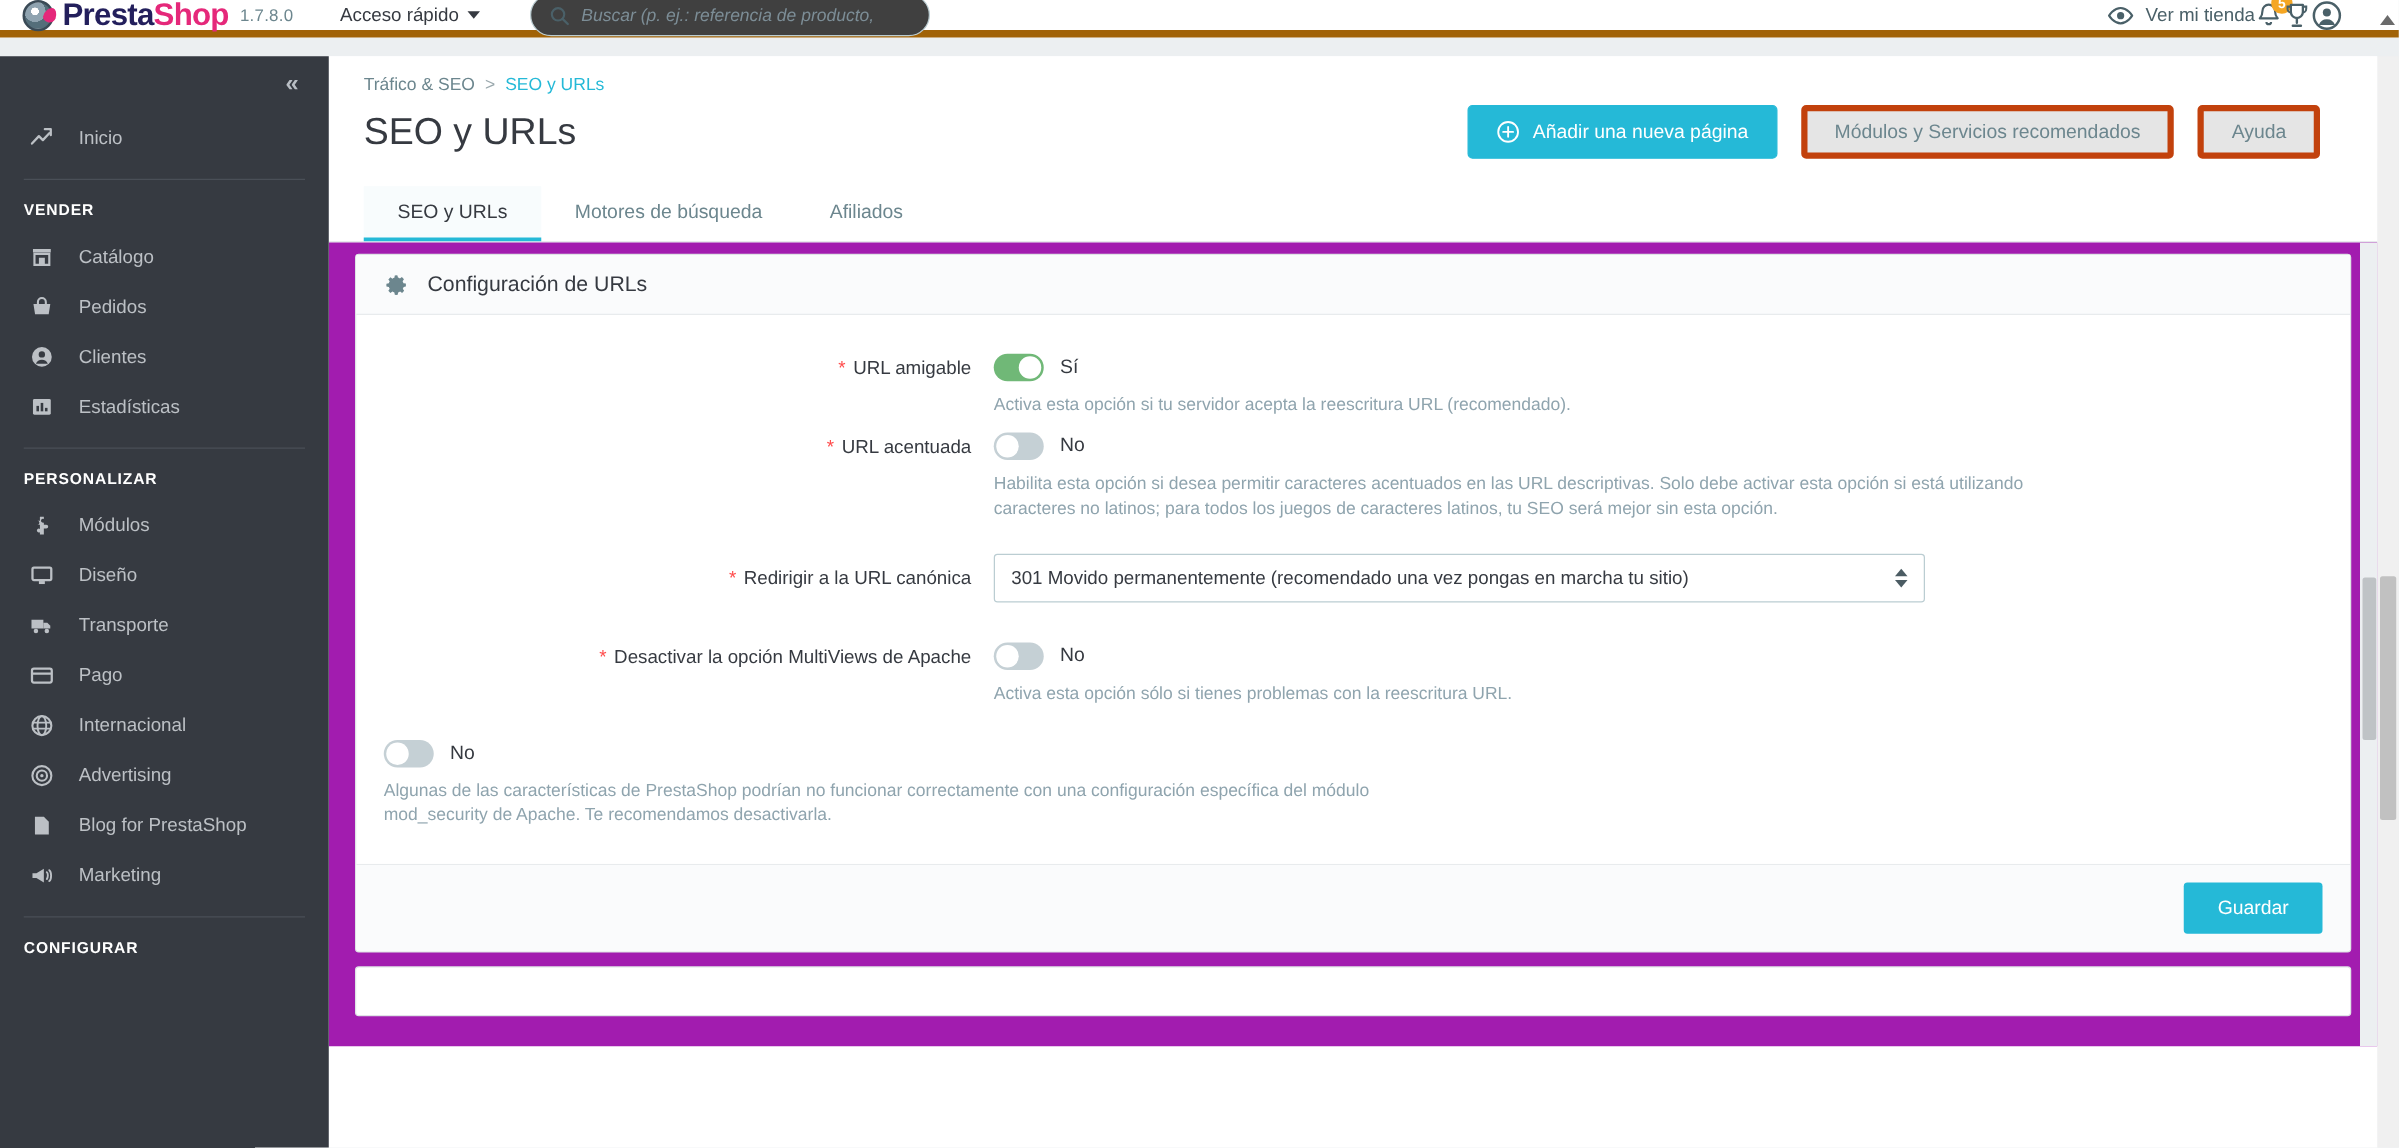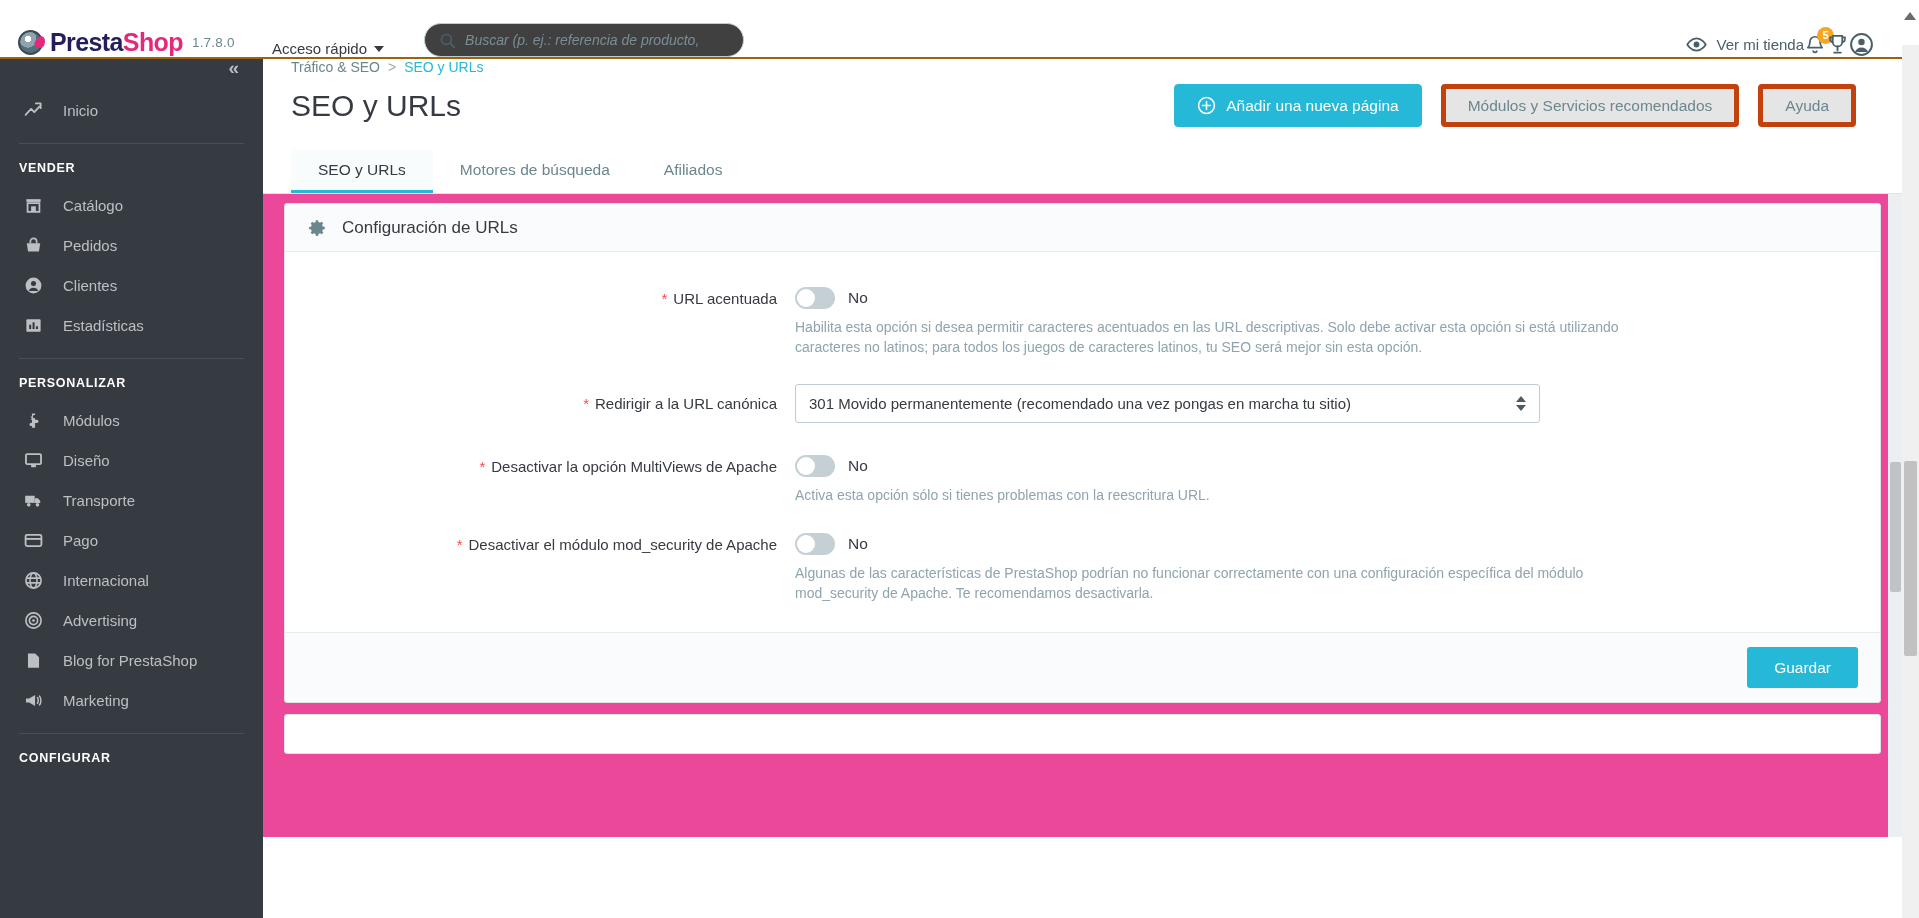--- a/index.html
+++ b/index.html
@@ -4,23 +4,23 @@
 <style>
   * { box-sizing: border-box; margin: 0; padding: 0; }
   html, body {
     width: 1919px; height: 918px;
     font-family: "Liberation Sans", sans-serif;
     background: #eceff1; overflow: hidden;
   }
 
   
   #header {
-    position: absolute; top: 0; left: 0; width: 1919px; height: 59px;
-    background: #fff; border-bottom: 2px solid #a16207;
-    display: flex; align-items: flex-end; z-index: 30;
+    position: absolute; top: 0; left: 0; width: 1919px; height: 30px;
+    background: #fff; border-bottom: 6px solid #a16207;
+    display: flex; align-items: center; z-index: 30;
   }
   .logo-wrap { display: flex; align-items: center; padding-left: 18px; width: 250px; }
   .logo-mark {
     width: 25px; height: 25px; border-radius: 50%;
     background: radial-gradient(circle at 38% 34%, #fff 0 16%, #8fa3b0 17% 44%, #546e7a 45% 100%);
     border: 2px solid #3a4a56; position: relative; flex: none;
   }
   .logo-mark::after {
     content:""; position:absolute; right:-4px; top:4px;
     width:10px; height:12px; background:#e5287a;
@@ -101,21 +101,21 @@
 
   .tabs {
     display: flex; margin-top: 22px; border-bottom: 1px solid #dfe3e6; padding-left: 28px;
   }
   .tab {
     padding: 0 27px; height: 44px; display: flex; align-items: center;
     font-size: 15.5px; color: #6c868e; cursor: pointer; border-bottom: 3px solid transparent;
   }
   .tab.active { color: #363a41; border-bottom-color: #25b9d7; background: #f8fcfd; }
 
-  .scrollarea { position: relative; height: 643px; background: #ec4899; overflow: hidden; }
+  .scrollarea { position: relative; height: 643px; background: #a21caf; overflow: hidden; }
 
   .card {
     margin: 9px 21px 0 21px; background: #fff;
     border: 1px solid #dfe3e6; border-radius: 3px;
   }
   .card-head {
     height: 48px; display: flex; align-items: center; gap: 15px;
     padding: 0 22px; border-bottom: 1px solid #e8ebed; background: #fafbfc;
     font-size: 17px; color: #363a41;
   }
@@ -441,20 +441,34 @@
     <div class="card">
       <div class="card-head">
         <svg width="20" height="20" viewBox="0 0 24 24">
           <path d="M12 8.2a3.8 3.8 0 1 0 0 7.6 3.8 3.8 0 0 0 0-7.6zm9.2 5.2.1-1.4-.1-1.4-2.3-.4a7 7 0 0 0-.8-1.9l1.3-1.9-2-2-1.9 1.3a7 7 0 0 0-1.9-.8L13.2 2.8 12 2.7l-1.4.1-.4 2.3a7 7 0 0 0-1.9.8L6.4 4.6l-2 2 1.3 1.9a7 7 0 0 0-.8 1.9l-2.3.4L2.5 12l.1 1.4 2.3.4c.2.7.5 1.3.8 1.9l-1.3 1.9 2 2 1.9-1.3c.6.3 1.2.6 1.9.8l.4 2.3 1.4.1 1.4-.1.4-2.3c.7-.2 1.3-.5 1.9-.8l1.9 1.3 2-2-1.3-1.9c.3-.6.6-1.2.8-1.9z" fill="#6c868e"></path>
         </svg>
         <span>Configuración de URLs</span>
       </div>
 
       <div class="card-body">
 
+        <div class="form-row">
+          <div class="form-label">
+            <span class="req">*</span><span>URL amigable</span>
+          </div>
+          <div class="form-control">
+            <div class="toggle-line">
+              <div class="toggle on">
+                  <span class="knob"></span>
+                </div>
+              <span class="toggle-val">Sí</span>
+            </div>
+            <div class="hint">Activa esta opción si tu servidor acepta la reescritura URL (recomendado).</div>
+          </div>
+        </div>
 
         <div class="form-row" style="margin-top:4px;">
           <div class="form-label">
             <span class="req">*</span><span>URL acentuada</span>
           </div>
           <div class="form-control">
             <div class="toggle-line">
               <div class="toggle off">
                   <span class="knob"></span>
                 </div>
@@ -488,23 +502,20 @@
               <div class="toggle off">
                   <span class="knob"></span>
                 </div>
               <span class="toggle-val">No</span>
             </div>
             <div class="hint">Activa esta opción sólo si tienes problemas con la reescritura URL.</div>
           </div>
         </div>
 
         <div class="form-row" style="margin-top:22px;">
-          <div class="form-label">
-            <span class="req">*</span><span>Desactivar el módulo mod_security de Apache</span>
-          </div>
           <div class="form-control">
             <div class="toggle-line">
               <div class="toggle off">
                   <span class="knob"></span>
                 </div>
               <span class="toggle-val">No</span>
             </div>
             <div class="hint">Algunas de las características de PrestaShop podrían no funcionar correctamente con una configuración específica del módulo mod_security de Apache. Te recomendamos desactivarla.</div>
           </div>
         </div>

